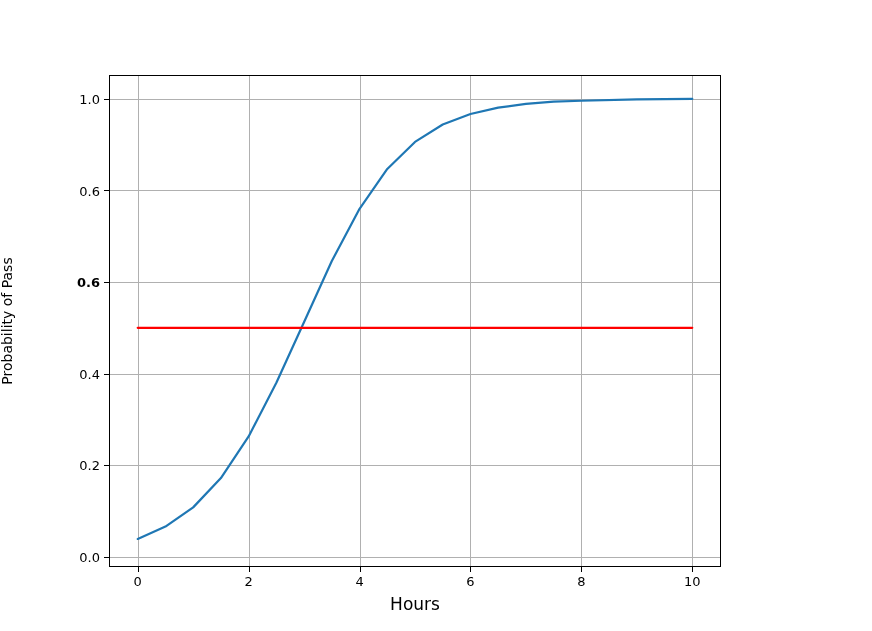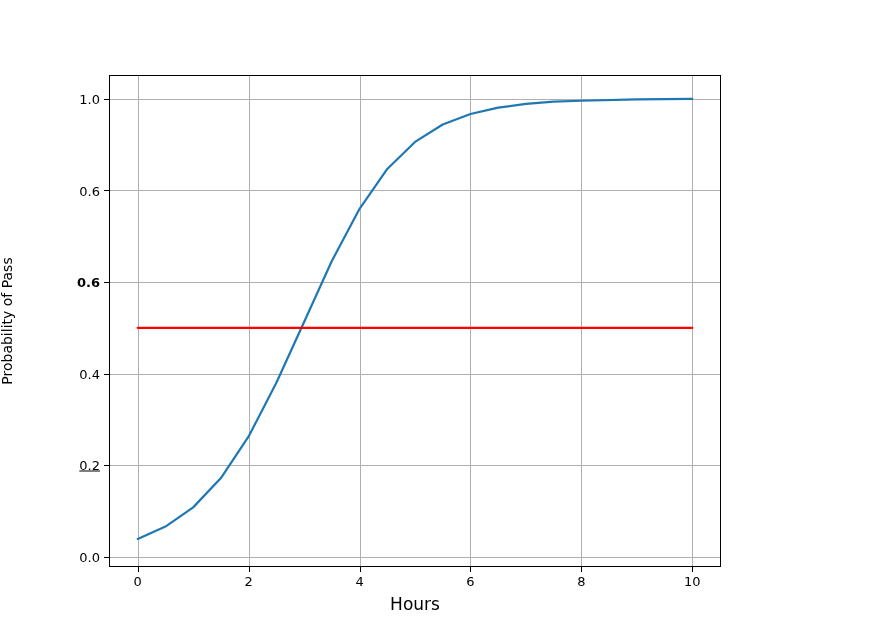--- a/index.html
+++ b/index.html
@@ -146,21 +146,21 @@
         <div class="tick-label-x" style="left: 40.9091%;">4</div>
         <div class="tick-x" style="left: 59.0909%;"></div>
         <div class="tick-label-x" style="left: 59.0909%;">6</div>
         <div class="tick-x" style="left: 77.2727%;"></div>
         <div class="tick-label-x" style="left: 77.2727%;">8</div>
         <div class="tick-x" style="left: 95.4545%;"></div>
         <div class="tick-label-x" style="left: 95.4545%;">10</div>
         <div class="tick-y" style="top: 98.1308%;"></div>
         <div class="tick-label-y" style="bottom: 1.86916%; margin-left: 36px;">0.0</div>
         <div class="tick-y" style="top: 79.4393%;"></div>
-        <div class="tick-label-y" style="bottom: 20.5607%; text-decoration: underline;">0.2</div>
+        <div class="tick-label-y" style="bottom: 20.5607%;">0.2</div>
         <div class="tick-y" style="top: 60.7477%;"></div>
         <div class="tick-label-y" style="bottom: 39.2523%;">0.4</div>
         <div class="tick-y" style="top: 42.0561%;"></div>
         <div class="tick-label-y" style="bottom: 57.9439%; font-weight: bold;">0.6</div>
         <div class="tick-y" style="top: 23.3645%;"></div>
         <div class="tick-label-y" style="bottom: 76.6355%;">0.6</div>
         <div class="tick-y" style="top: 4.6729%;"></div>
         <div class="tick-label-y" style="bottom: 95.3271%; text-align: right;">1.0</div>
       </div>
 

